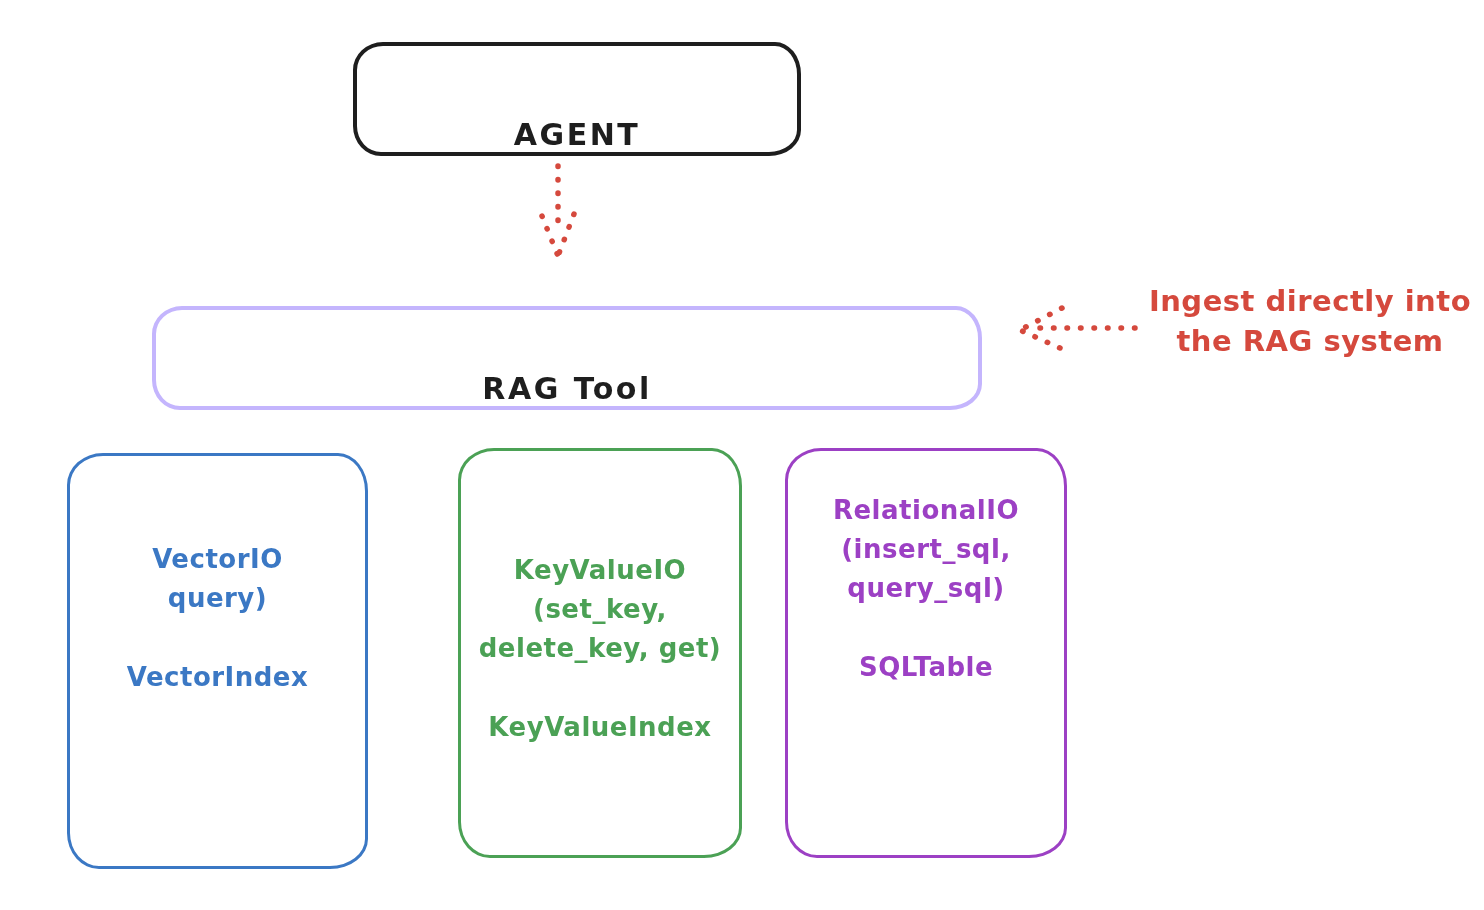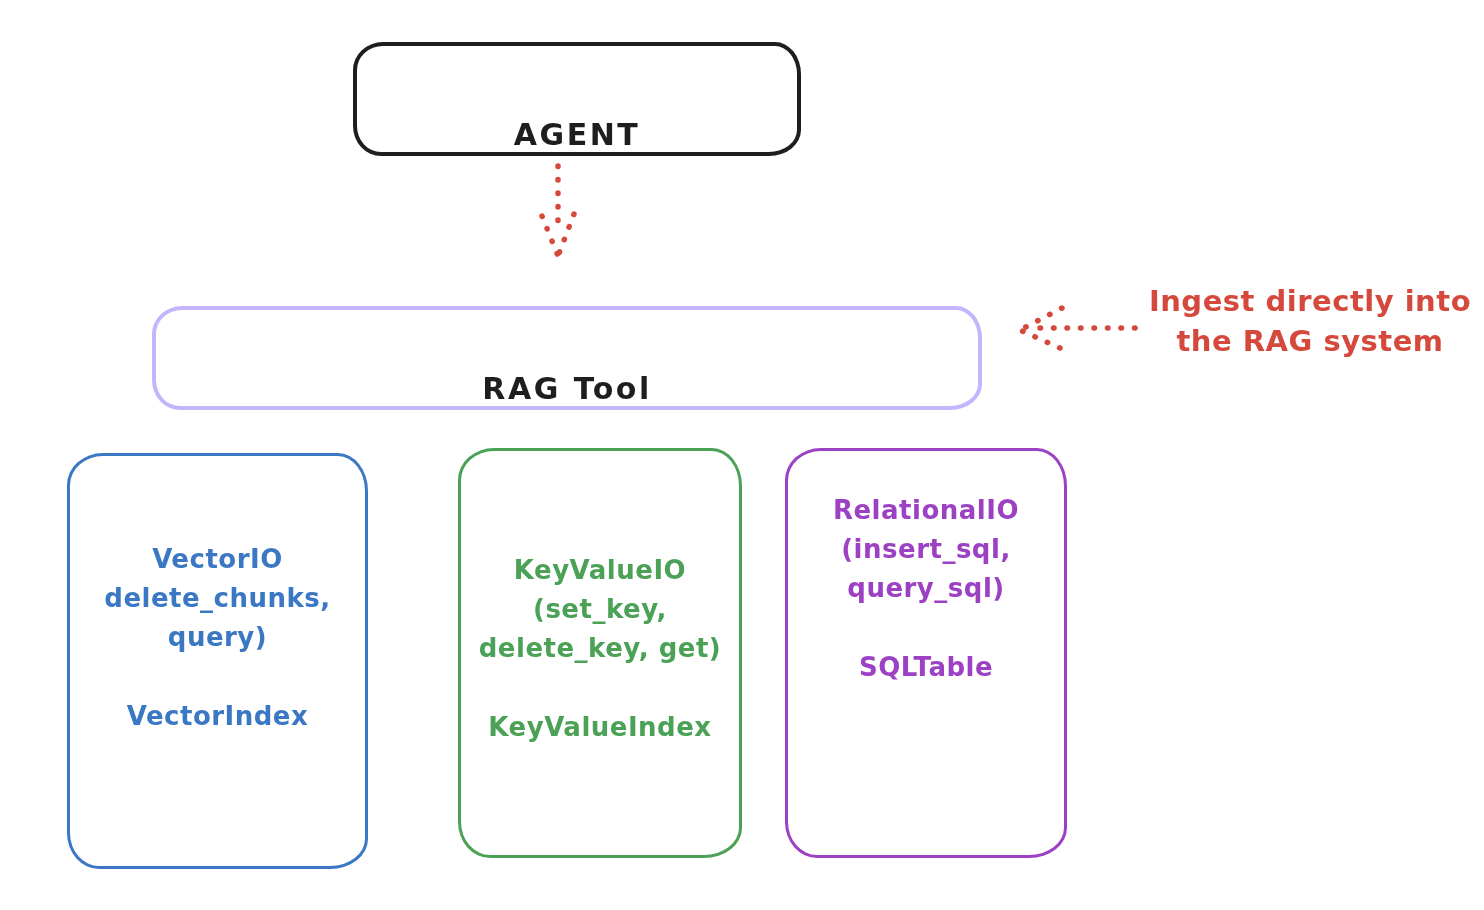--- a/index.html
+++ b/index.html
@@ -120,21 +120,20 @@
     <path class="dotted" d="M50,48 L10,30"></path>
   </svg>
 
   <div class="annotation">
     <div>Ingest directly into</div>
     <div>the RAG system</div>
   </div>
 
   <div class="backend backend-blue">
     <div class="line">VectorIO</div>
-    <div class="line">delete_chunks,</div>
     <div class="line">query)</div>
     <div class="spacer"></div>
     <div class="line">VectorIndex</div>
   </div>
 
   <div class="backend backend-green">
     <div class="line">KeyValueIO</div>
     <div class="line">(set_key,</div>
     <div class="line">delete_key, get)</div>
     <div class="spacer"></div>

